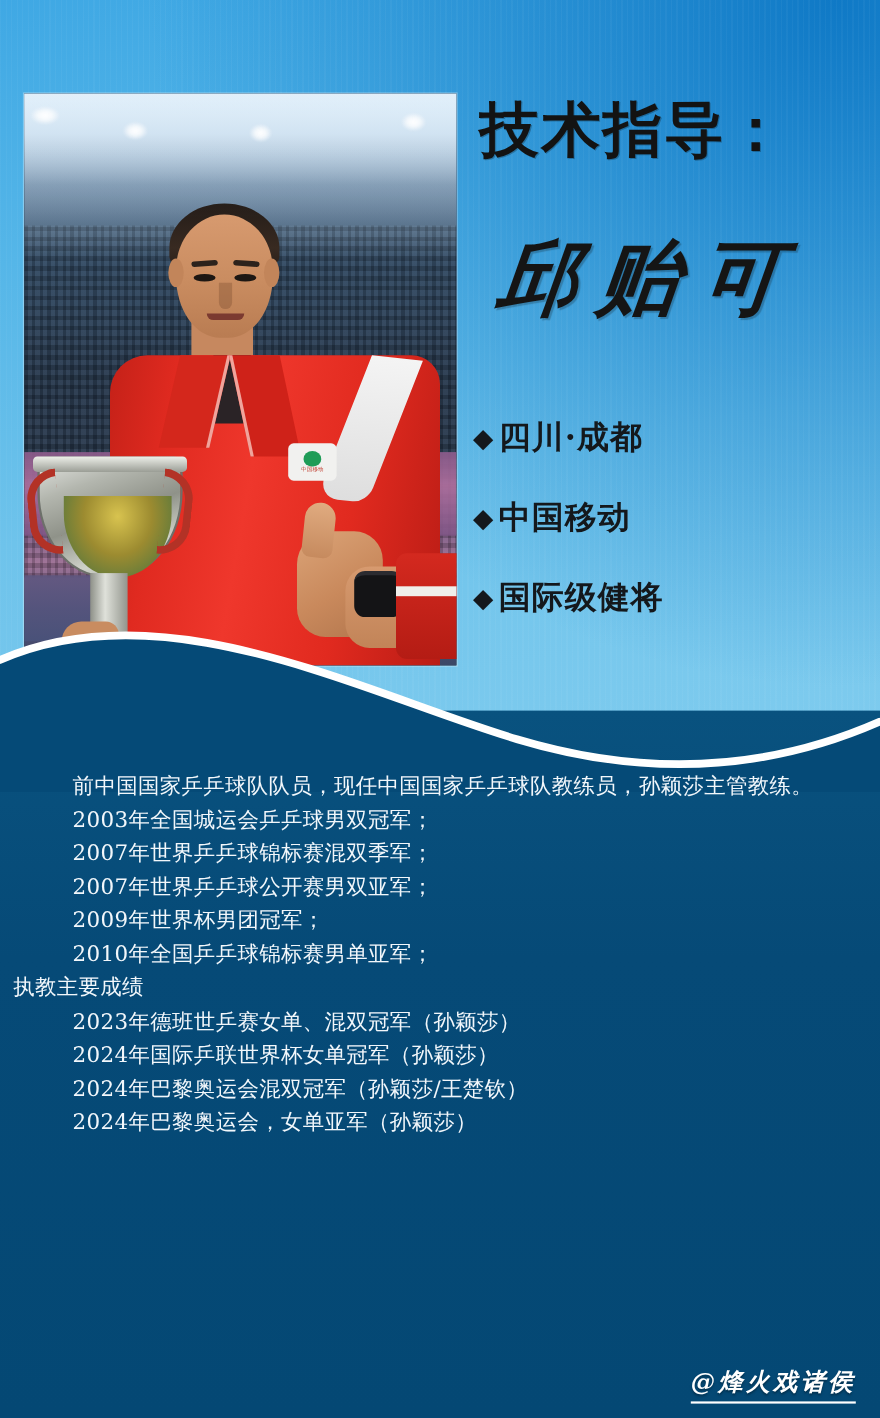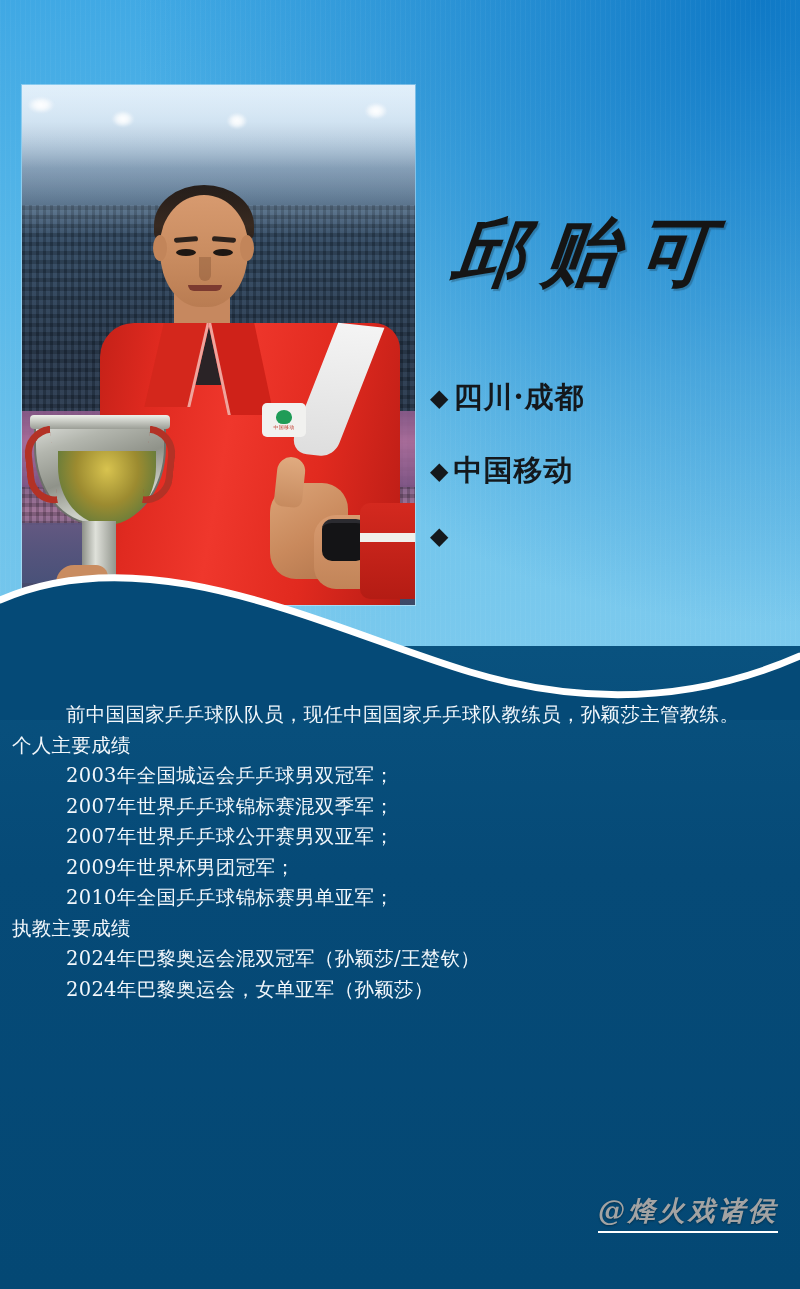--- a/index.html
+++ b/index.html
@@ -323,25 +323,25 @@
     letter-spacing:.3px;
   }
   .para {
     text-indent:54px;
     margin-bottom:0;
   }
   .sec-head { text-indent:0; }
   .item { text-indent:54px; }
 
   .watermark {
-    position:absolute; right:22px; top:1193px;
+    position:absolute; right:22px; top:1242px;
     font-family:"DejaVu Serif", serif;
     font-style:italic;
-    font-size:27px; font-weight:bold;
-    color:#a3a3a3;
+    font-size:22px; font-weight:bold;
+    color:#ffffff;
     letter-spacing:3px;
     white-space:nowrap;
     border-bottom:2px solid #ffffff;
     padding-bottom:2px;
     text-shadow:0 1px 2px rgba(0,0,0,.35);
   }
 </style>
 </head>
 <body>
 
@@ -402,55 +402,58 @@
       <div class="thumb-up"></div>
       <div class="forearm"></div>
       <div class="watch"></div>
       <div class="cuff"></div>
       <div class="cuff-band"></div>
     </div>
 
     <div class="photo-overlay"></div>
   </div>
 
+  <div class="title">技术指导：</div>
   <div class="name">邱贻可</div>
 
   <div class="bullets">
     <div class="bullet">
       <span class="dia">◆</span>
       <span>四川·成都</span>
     </div>
     <div class="bullet">
       <span class="dia">◆</span>
       <span>中国移动</span>
     </div>
     <div class="bullet">
       <span class="dia">◆</span>
+      <span>国际级健将</span>
     </div>
   </div>
 
   <div class="bottom-section"></div>
 
   <div class="wave">
     <svg width="800" height="160" viewBox="0 0 800 160" preserveAspectRatio="none">
       <path d="M0,40 C150,-26 330,70 470,112 C590,148 700,140 800,96 L800,160 L0,160 Z" fill="#054a77"></path>
       <path d="M0,40 C150,-26 330,70 470,112 C590,148 700,140 800,96" fill="none" stroke="#ffffff" stroke-width="7" stroke-linecap="round"></path>
     </svg>
   </div>
 
   <div class="body-text">
     <div class="para">前中国国家乒乒球队队员，现任中国国家乒乒球队教练员，孙颖莎主管教练。</div>
 
-    <div class="sec-head">个人主要成绩</div>
     <div class="item">2003年全国城运会乒乒球男双冠军；</div>
     <div class="item">2007年世界乒乒球锦标赛混双季军；</div>
     <div class="item">2007年世界乒乒球公开赛男双亚军；</div>
     <div class="item">2009年世界杯男团冠军；</div>
     <div class="item">2010年全国乒乒球锦标赛男单亚军；</div>
 
     <div class="sec-head">执教主要成绩</div>
+    <div class="item">2023年德班世乒赛女单、混双冠军（孙颖莎）</div>
+    <div class="item">2024年国际乒联世界杯女单冠军（孙颖莎）</div>
     <div class="item">2024年巴黎奥运会混双冠军（孙颖莎/王楚钦）</div>
     <div class="item">2024年巴黎奥运会，女单亚军（孙颖莎）</div>
   </div>
 
   <div class="watermark">@烽火戏诸侯</div>
 
 </div>
 
 </body></html>

